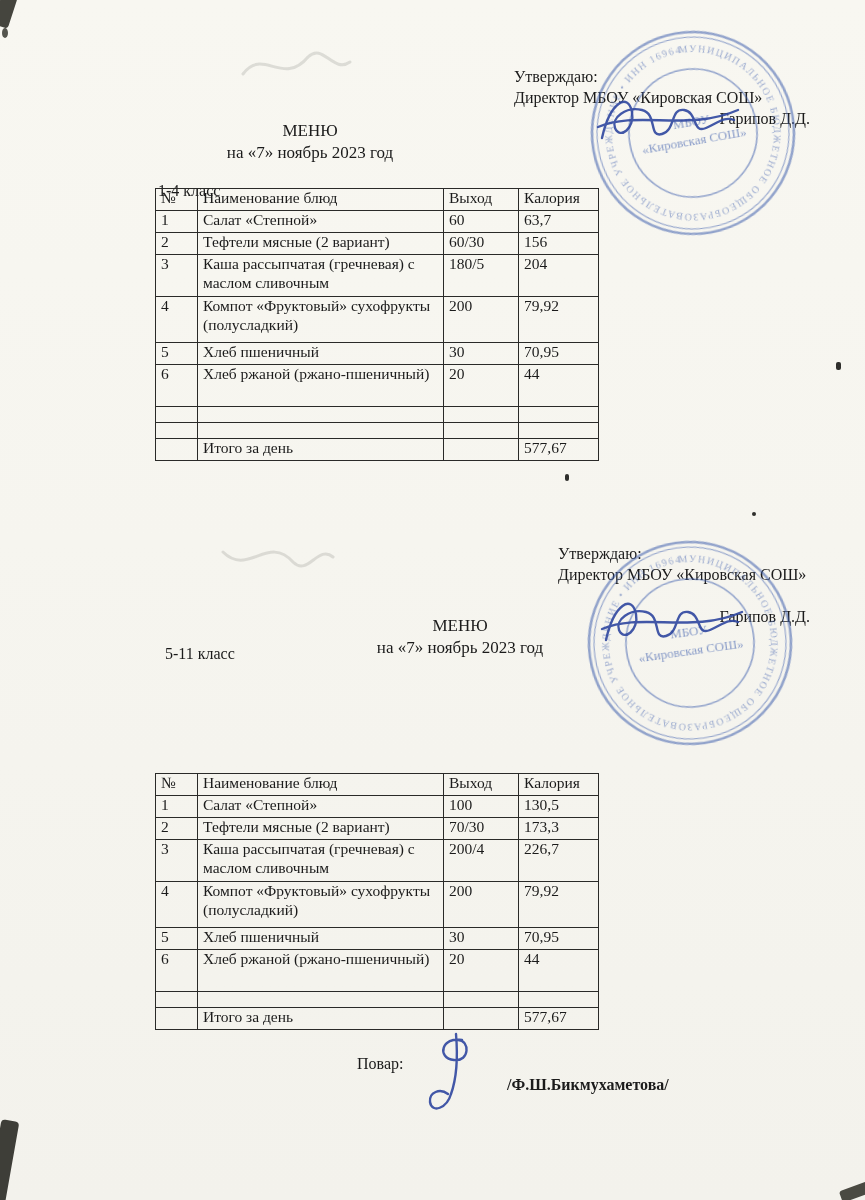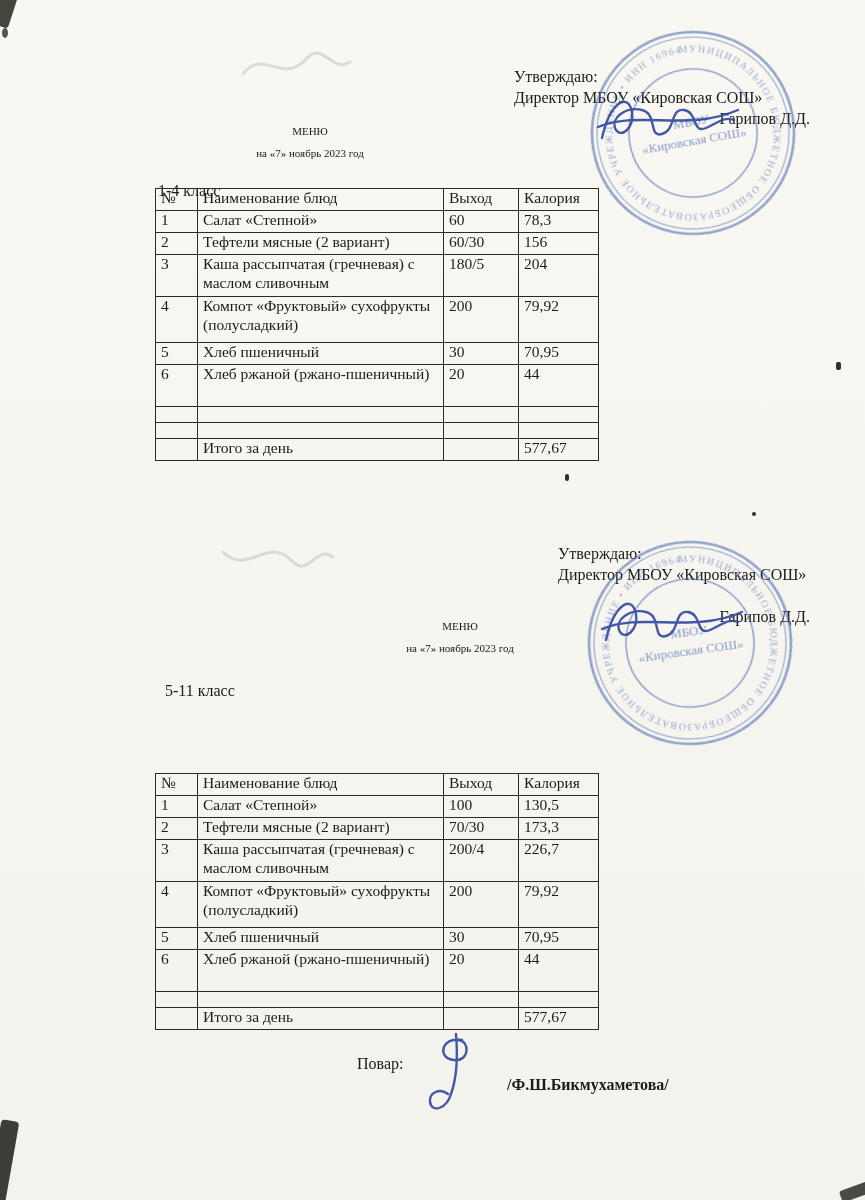--- a/index.html
+++ b/index.html
@@ -17,24 +17,24 @@
 
   
   .approval-1{top:66px;left:514px;width:300px;}
   .approval-2{top:543px;left:558px;width:256px;}
   .ap-name{text-align:right;padding-right:4px;}
   .approval-2 .ap-name{margin-top:21px;}
 
   
   .title-1{top:120px;left:130px;width:360px;text-align:center;}
   .title-2{top:615px;left:280px;width:360px;text-align:center;}
-  .doc-title,.doc-subtitle{font-size:11px;line-height:22px;}
+  .doc-title,.doc-subtitle{font-size:17px;line-height:22px;}
 
   .class-1{top:180px;left:158px;}
-  .class-2{top:680px;left:165px;}
+  .class-2{top:643px;left:165px;}
 
   
   table.menu{border-collapse:collapse;table-layout:fixed;width:443px;background:transparent;}
   table.menu td{
     border:1.4px solid #2a2a28;
     padding:0 5px;
     vertical-align:top;
     font-size:15.5px;
     line-height:1.22;
     overflow:hidden;
@@ -135,21 +135,21 @@
         <tr class="h22">
       <td>№</td>
       <td>Наименование блюд</td>
       <td>Выход</td>
       <td>Калория</td>
     </tr>
     <tr class="h22">
       <td>1</td>
       <td>Салат «Степной»</td>
       <td>60</td>
-      <td>78,3</td>
+      <td>63,7</td>
     </tr>
     <tr class="h22">
       <td>2</td>
       <td>Тефтели мясные (2 вариант)</td>
       <td>60/30</td>
       <td>156</td>
     </tr>
     <tr class="h42">
       <td>3</td>
       <td>Каша рассыпчатая (гречневая) с маслом сливочным</td>

